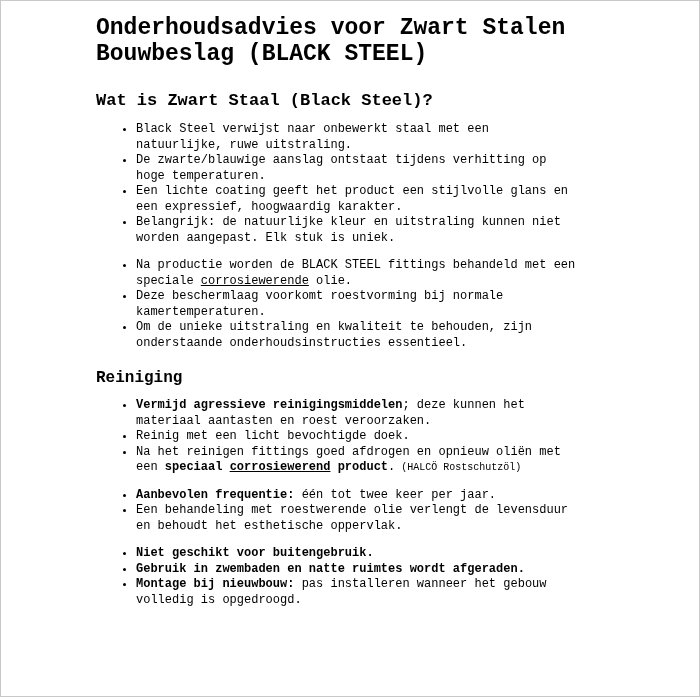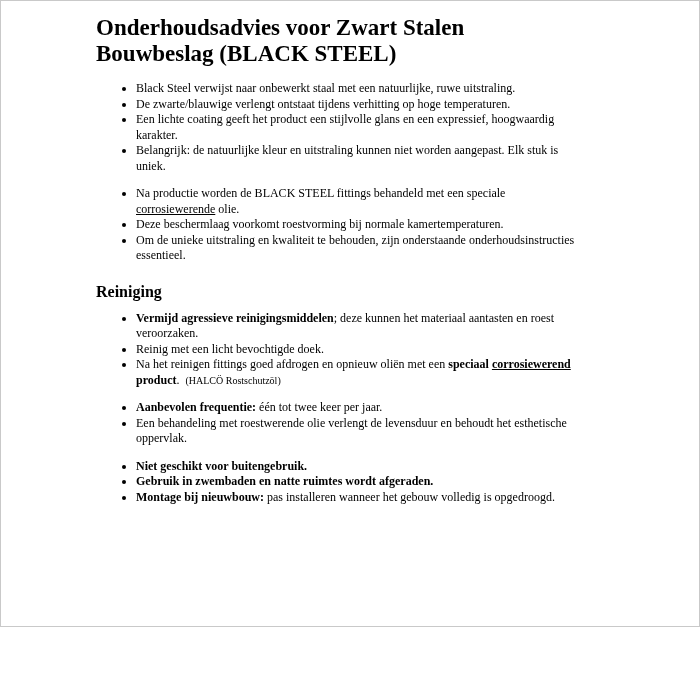--- a/index.html
+++ b/index.html
@@ -3,26 +3,26 @@
 <meta charset="utf-8">
 <style>
   html, body {
     margin: 0;
     padding: 0;
     background: #ffffff;
   }
   .canvas {
     position: relative;
     width: 700px;
-    height: 627px;
+    height: 697px;
     box-sizing: border-box;
     border: 1px solid #c9c9c9;
     background: #ffffff;
     color: #000000;
-    font-family: Liberation Serif, serif;
+    font-family: Liberation Mono, monospace;
     overflow: hidden;
   }
   .page {
     box-sizing: border-box;
     width: 100%;
     height: 100%;
     padding: 14px 122px 0 95px;
   }
   h1.doc-title {
     font-size: 23px;
@@ -60,23 +60,24 @@
     padding-left: 6px;
   }
 </style>
 </head>
 <body>
 
 <div class="canvas">
   <div class="page">
     <h1 class="doc-title">Onderhoudsadvies voor Zwart Stalen Bouwbeslag (BLACK STEEL)</h1>
     <div id="doc-body">
+        <h2 class="sec">Wat is Zwart Staal (Black Steel)?</h2>
         <ul class="bullets">
           <li><span>Black Steel verwijst naar onbewerkt staal met een natuurlijke, ruwe uitstraling.</span></li>
-          <li><span>De zwarte/blauwige verlengt ontstaat tijdens verhitting op hoge temperaturen.</span></li>
+          <li><span>De zwarte/blauwige aanslag ontstaat tijdens verhitting op hoge temperaturen.</span></li>
           <li><span>Een lichte coating geeft het product een stijlvolle glans en een expressief, hoogwaardig karakter.</span></li>
           <li><span>Belangrijk: de natuurlijke kleur en uitstraling kunnen niet worden aangepast. Elk stuk is uniek.</span></li>
         </ul>
         <ul class="bullets">
           <li><span>Na productie worden de BLACK STEEL fittings behandeld met een speciale </span><span class="u">corrosiewerende</span><span> olie.</span></li>
           <li><span>Deze beschermlaag voorkomt roestvorming bij normale kamertemperaturen.</span></li>
           <li><span>Om de unieke uitstraling en kwaliteit te behouden, zijn onderstaande onderhoudsinstructies essentieel.</span></li>
         </ul>
         <h3 class="sub">Reiniging</h3>
         <ul class="bullets">

